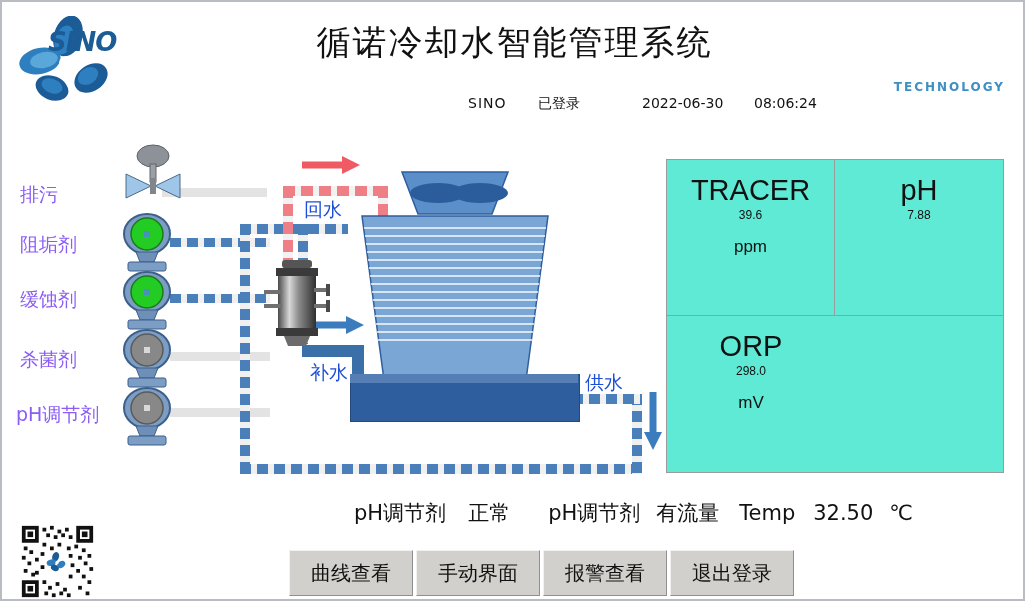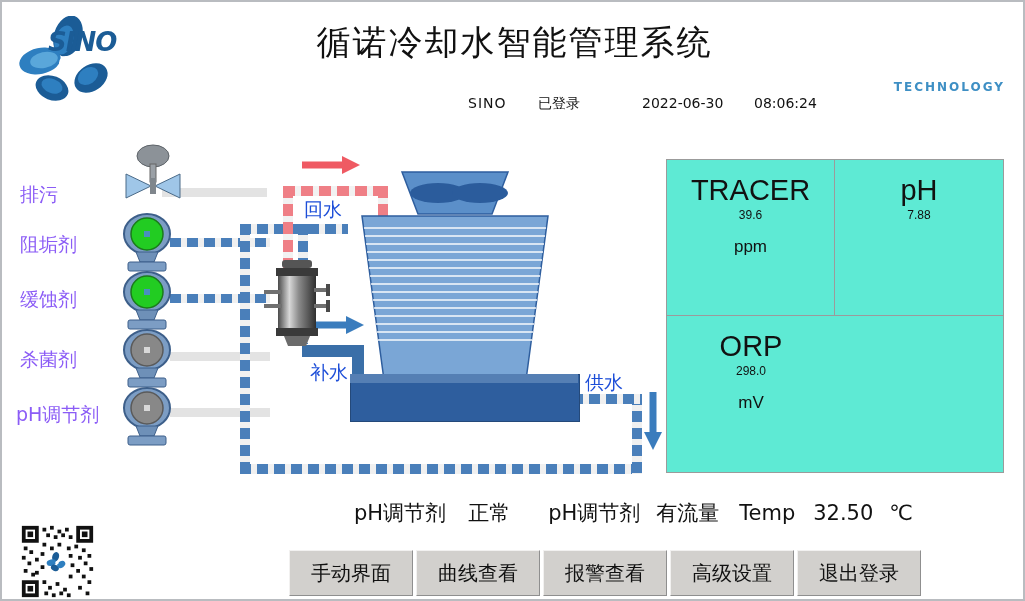--- a/index.html
+++ b/index.html
@@ -272,24 +272,23 @@
     <span class="sp1">pH调节剂</span>
     <span class="sp2">正常</span>
     <span class="sp3">pH调节剂</span>
     <span class="sp4">有流量</span>
     <span class="sp5">Temp</span>
     <span class="sp3">32.50</span>
     <span>℃</span>
   </div>
 
   <div class="btnbar">
+    <div class="btn">曲线查看</div>
     <div class="btn">手动界面</div>
-    <div class="btn">曲线查看</div>
     <div class="btn">报警查看</div>
-    <div class="btn">高级设置</div>
     <div class="btn">退出登录</div>
   </div>
 
   <div class="qr">
     <svg width="103" height="75" viewBox="0 0 40 40">
       <rect width="40" height="40" fill="#fff"></rect>
       <g fill="#111">
         <rect x="1" y="1" width="9" height="9"></rect>
           <rect x="30" y="1" width="9" height="9"></rect>
           <rect x="1" y="30" width="9" height="9"></rect>

